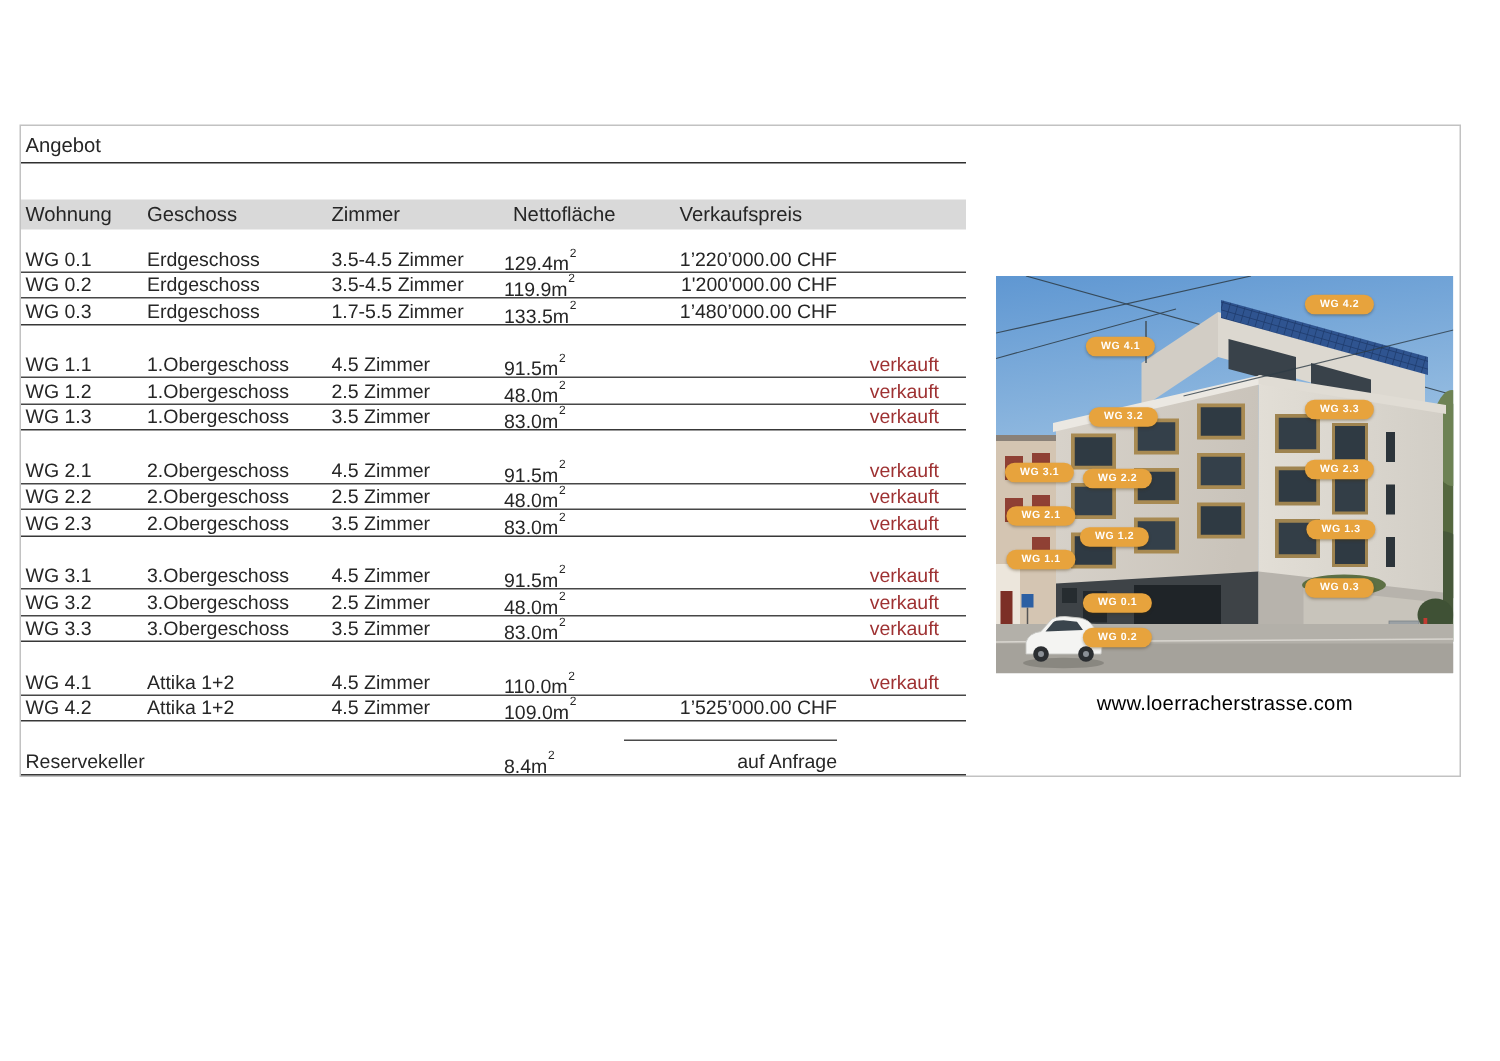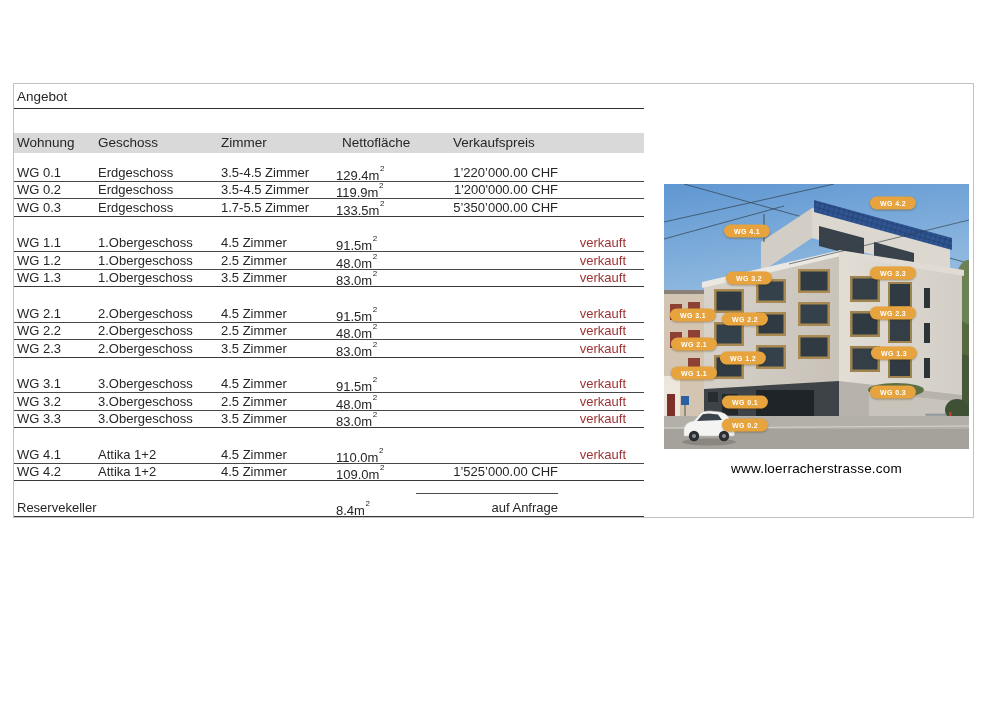--- a/index.html
+++ b/index.html
@@ -118,21 +118,21 @@
               <div class="cell c3">3.5-4.5 Zimmer</div>
               <div class="cell c4"><span>119.9m</span><sup>2</sup></div>
               <div class="cell c5">1'200'000.00 CHF</div>
               <div class="cell c6"></div>
             </div>
             <div class="trow">
               <div class="cell c1">WG 0.3</div>
               <div class="cell c2">Erdgeschoss</div>
               <div class="cell c3">1.7-5.5 Zimmer</div>
               <div class="cell c4"><span>133.5m</span><sup>2</sup></div>
-              <div class="cell c5">5’350’000.00 CHF</div>
+              <div class="cell c5">1’480’000.00 CHF</div>
               <div class="cell c6"></div>
             </div>
           </div>
           <div class="sec">
             <div class="trow">
               <div class="cell c1">WG 1.1</div>
               <div class="cell c2">1.Obergeschoss</div>
               <div class="cell c3">4.5 Zimmer</div>
               <div class="cell c4"><span>91.5m</span><sup>2</sup></div>
               <div class="cell c5"></div>

